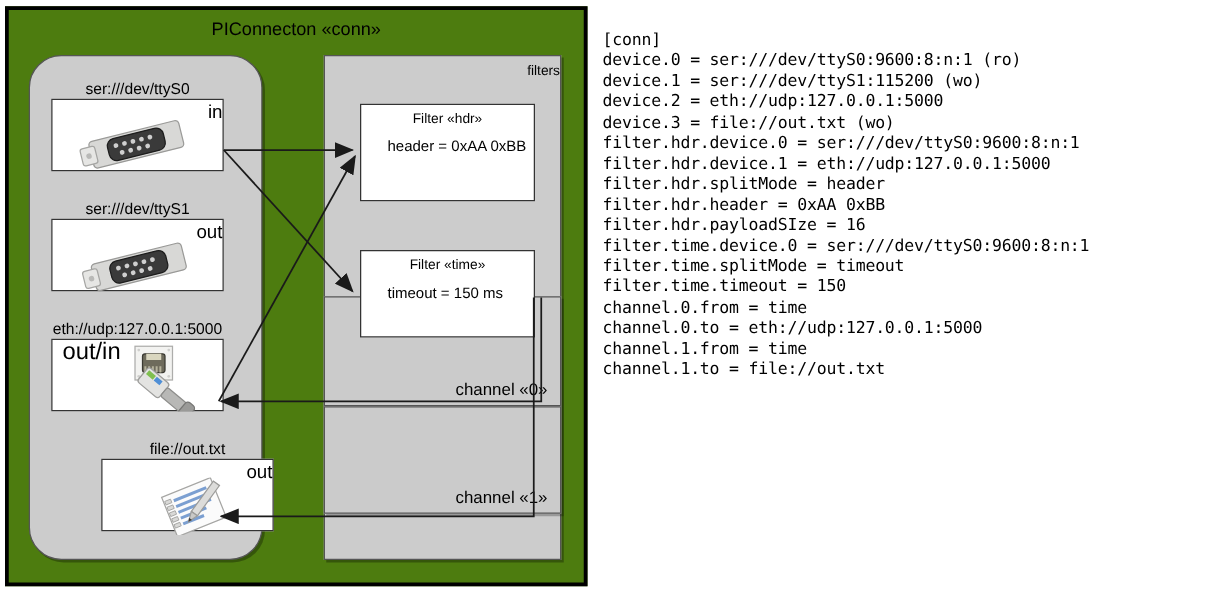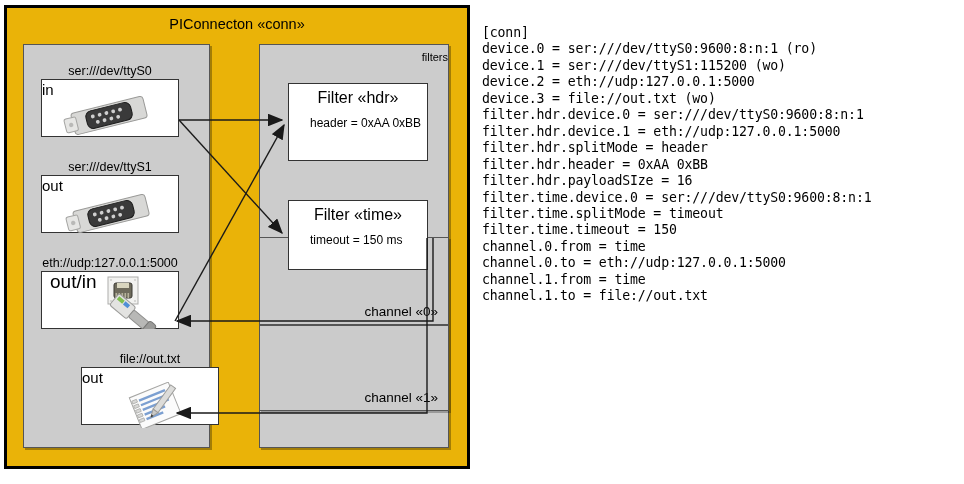--- a/index.html
+++ b/index.html
@@ -1,50 +1,50 @@
 <!DOCTYPE html>
 <html><head>
 <meta charset="utf-8">
 <style>
   html,body{margin:0;padding:0;background:#ffffff;}
   body{width:964px;height:484px;position:relative;overflow:hidden;
        font-family:"Liberation Sans","DejaVu Sans",sans-serif;color:#000;}
 
   
   #diagram{position:absolute;left:4px;top:5px;width:466px;height:464px;
-           background:#eab308;border:3px solid #000;box-sizing:border-box;}
+           background:#4d7c0f;border:3px solid #000;box-sizing:border-box;}
   #diagram-title{position:absolute;left:0;top:8px;width:100%;text-align:center;
                  font-size:14.5px;}
 
   .panel{position:absolute;background:#cccccc;border:1px solid #555;
          box-sizing:border-box;box-shadow:2px 2px 0 rgba(0,0,0,.30);}
   .panel-title{position:absolute;left:0;top:6px;width:100%;text-align:right;
                font-size:11px;}
 
-  #devices-panel{left:16px;top:36px;width:187px;height:404px;}
+  #devices-panel{left:16px;top:36px;width:187px;height:404px;border-radius:26px;}
   #filters-panel{left:252px;top:36px;width:190px;height:404px;}
 
   
   .dev-group{position:absolute;left:17px;width:138px;}
   .dev-label{font-size:12.5px;text-align:center;height:16px;line-height:16px;
              white-space:nowrap;}
   .dev-box{position:relative;height:58px;background:#fff;border:1px solid #333;
            box-sizing:border-box;}
-  .dev-word{position:absolute;left:0;top:1px;width:100%;text-align:left;
+  .dev-word{position:absolute;left:0;top:1px;width:100%;text-align:right;
             font-size:15px;line-height:17px;z-index:3;}
   .dev-word.left{text-align:right;left:8px;width:auto;font-size:19px;}
   .dev-ico{position:absolute;}
 
   
   #grp-eth .dev-label{font-size:12.5px;width:160px;margin-left:-11px;}
 
   
   .filter-box{position:absolute;background:#fff;border:1px solid #333;
               box-sizing:border-box;}
-  .filter-title{text-align:center;font-size:16px;padding-top:5px;}
+  .filter-title{text-align:center;font-size:11px;padding-top:5px;}
   .filter-props{font-size:12px;line-height:15px;padding:9px 0 0 9px;margin-left:12px;}
   #filter-hdr{left:28px;top:38px;width:140px;height:78px;}
   #filter-time{left:28px;top:155px;width:140px;height:70px;}
 
   
   .chan-box{position:absolute;background:#cbcbcb;border:1px solid #555;
             box-sizing:border-box;box-shadow:2px 2px 0 rgba(0,0,0,.25);}
   .chan-label{position:absolute;right:10px;bottom:5px;font-size:13.5px;
               white-space:nowrap;}
   #chan0{left:-1px;top:192px;width:190px;height:88px;}

